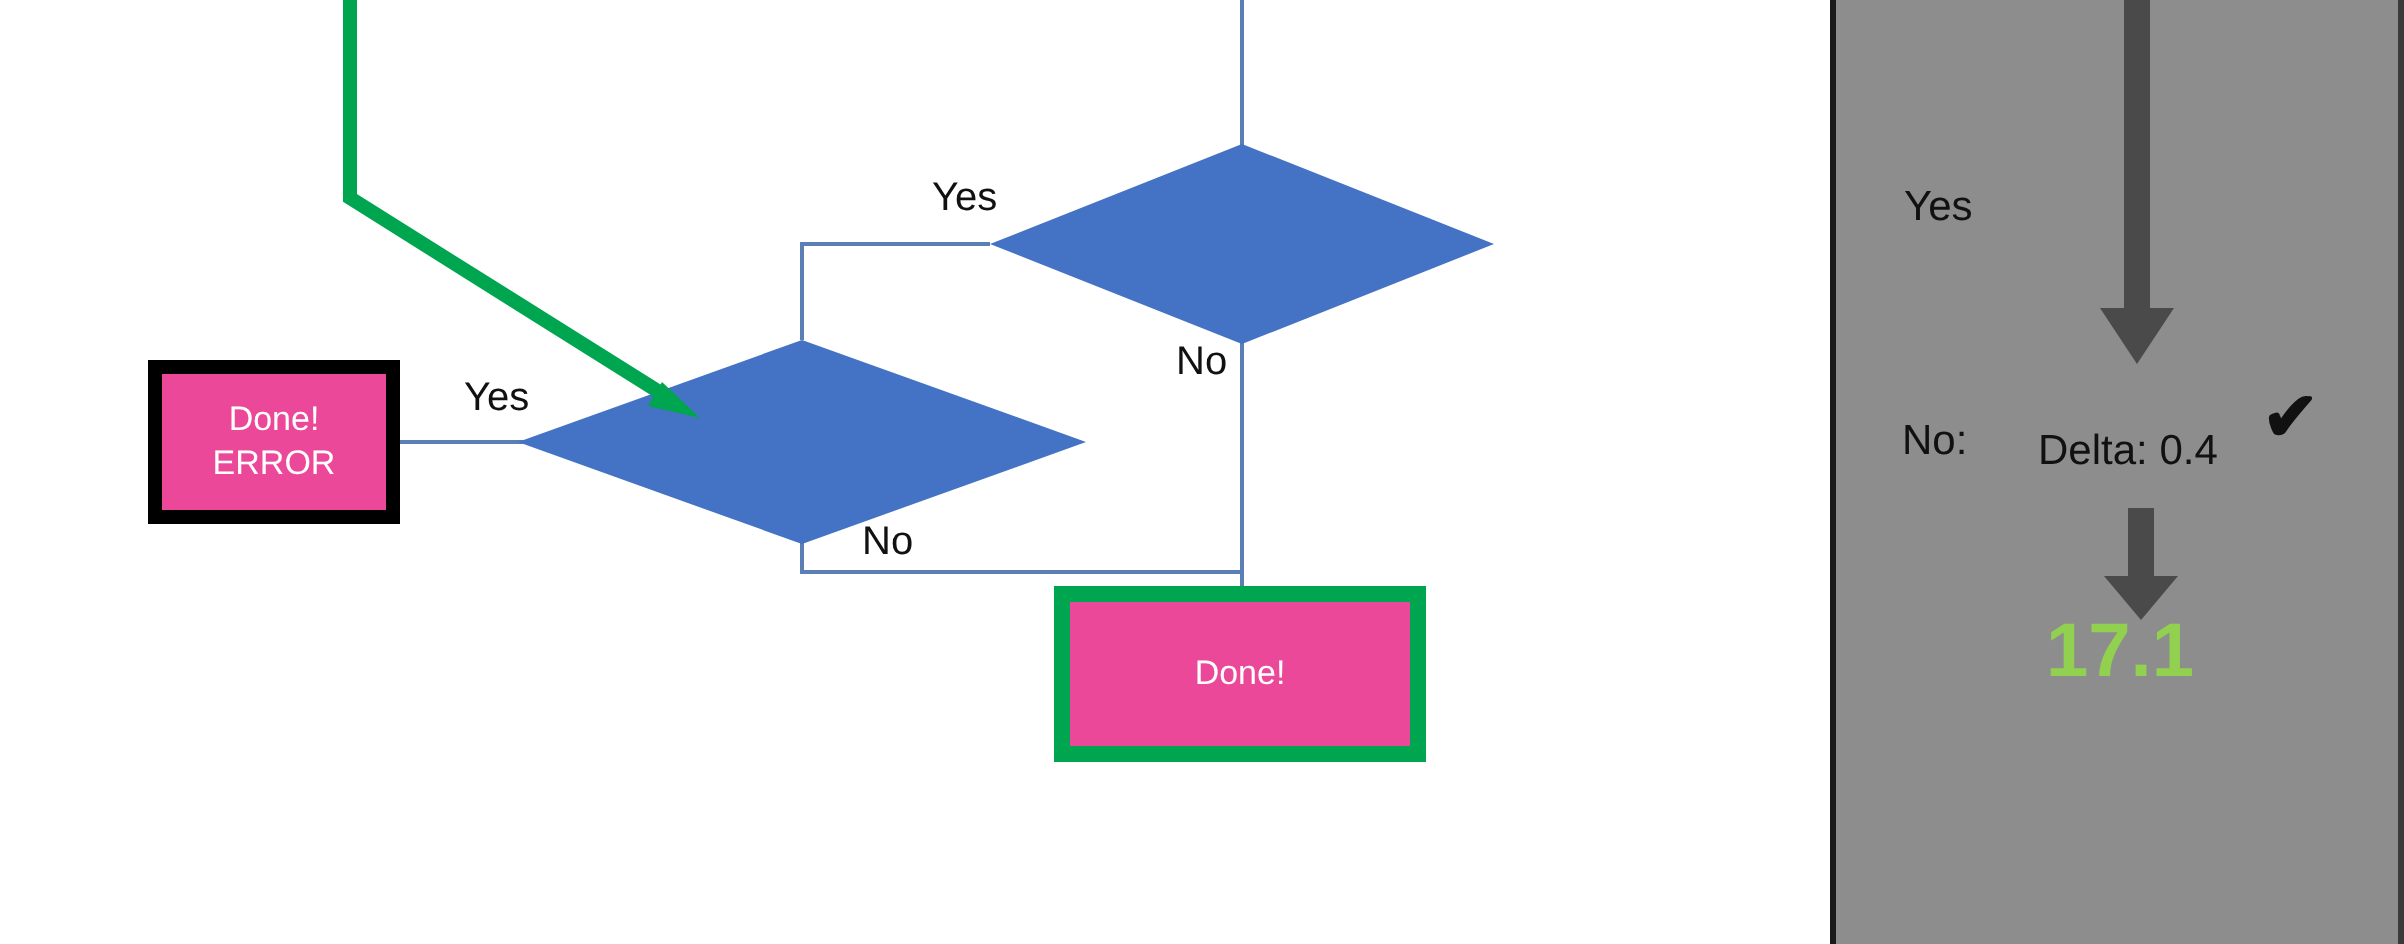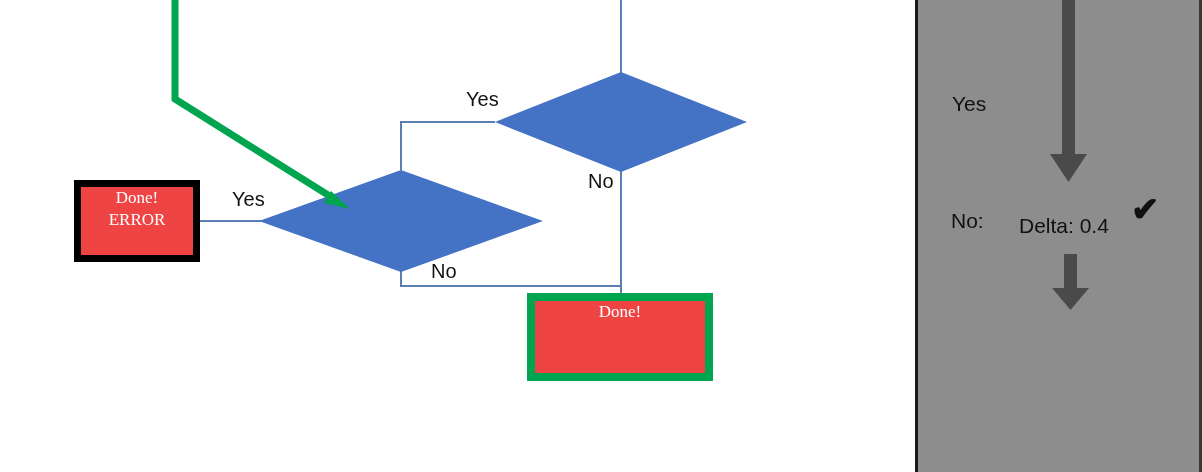--- a/index.html
+++ b/index.html
@@ -37,28 +37,27 @@
     line-height: 1.32;
     text-align: center;
     white-space: pre-line;
     pointer-events: none;
   }
 
   
   .proc-box {
     position: absolute;
     box-sizing: border-box;
-    background: #ef4444;
+    background: #ec4899;
     display: flex;
-    align-items: flex-start;
+    align-items: center;
     justify-content: center;
     text-align: center;
     color: #ffffff;
     line-height: 1.3;
-    font-family: Liberation Serif, serif;
   }
   #box-error {
     left: 74px; top: 180px;
     width: 126px; height: 82px;
     border: 7px solid #000000;
     font-size: 17px;
   }
   #box-done {
     left: 527px; top: 293px;
     width: 186px; height: 88px;
@@ -180,15 +179,16 @@
     </svg>
 
     <div class="panel-text" id="panel-yes">Yes</div>
 
     <div class="panel-text" id="panel-no">No:</div>
 
     <div class="panel-text" id="panel-delta">Delta: 0.4</div>
 
     <div class="panel-text" id="panel-check">✔</div>
 
+    <div id="panel-value">17.1</div>
   </div>
 
 </div>
 
 </body></html>

